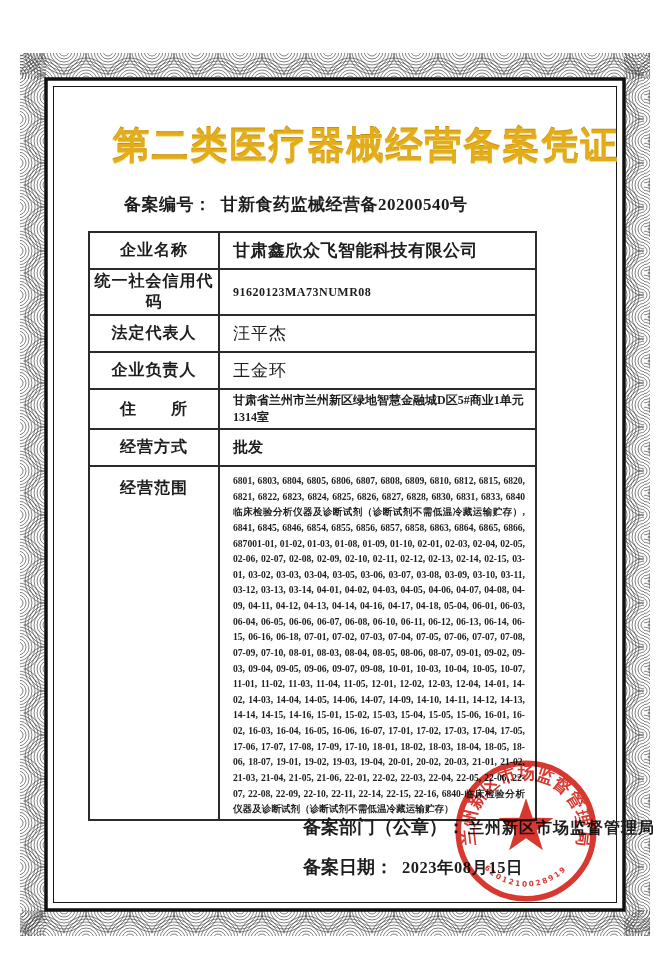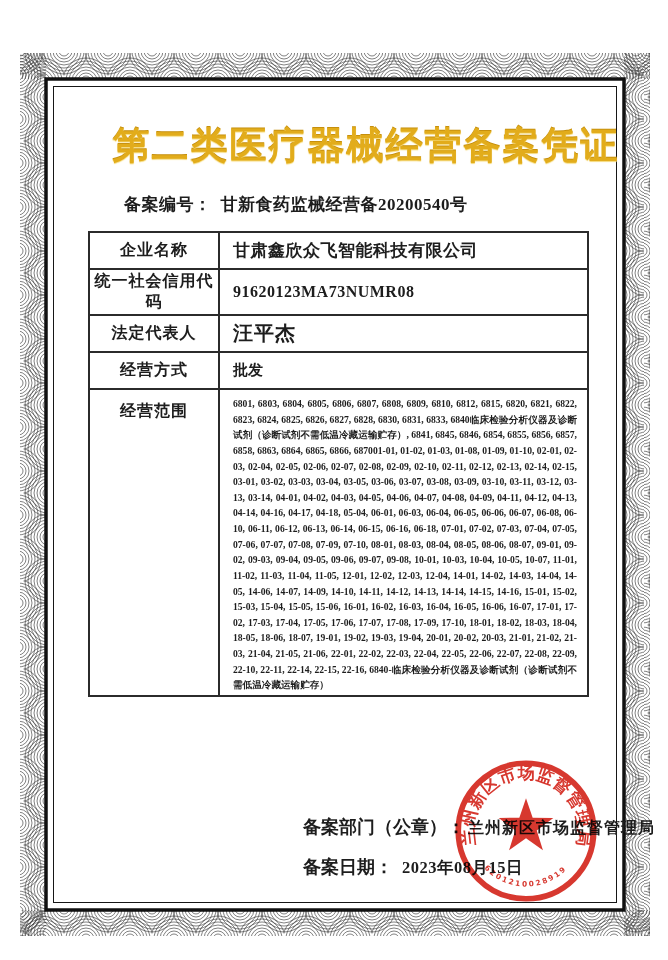--- a/index.html
+++ b/index.html
@@ -15,30 +15,30 @@
     position:absolute;top:121px;left:0;width:668px;text-align:center;
     font-size:37px;font-weight:bold;letter-spacing:2px;color:#e2ac1b;
     text-shadow:0 1px 1px #f6da7a, 0 -1px 0 #c68f0c;
     margin-left:32px;
   }
   
   .recno{position:absolute;top:193px;left:124px;font-size:17px;font-weight:bold;letter-spacing:.5px;}
   .recno .lab{margin-right:9px;}
   
   table.cert{
-    position:absolute;left:88px;top:231px;width:501px;border-collapse:collapse;table-layout:fixed;padding-left:44px;
+    position:absolute;left:88px;top:231px;width:449px;border-collapse:collapse;table-layout:fixed;padding-left:44px;
   }
   table.cert td{border:2px solid #2b2b2b;vertical-align:middle;overflow:hidden;}
   td.lbl{width:126px;text-align:center;font-size:16px;font-weight:600;letter-spacing:1px;}
   td.val{padding:2px 10px 2px 13px;}
   tr.r0{height:37px;} tr.r1{height:36px;} tr.r2{height:37px;border-radius:15px;} tr.r3{height:37px;}
   tr.r4{height:32px;} tr.r5{height:37px;} tr.r6{height:36px;} tr.r7{height:72px;} tr.r8{height:213px;}
   .r0 .val{font-size:17px;font-weight:600;letter-spacing:.5px;}
-  .r1 .val{font-size:16px;font-weight:600;letter-spacing:.5px;border-radius:17px;}
-  .r2 .val,.r3 .val{font-size:20px;font-weight:700;letter-spacing:1px;}
+  .r1 .val{font-size:12px;font-weight:600;letter-spacing:.5px;border-radius:17px;}
+  .r2 .val,.r3 .val{font-size:17px;font-weight:400;letter-spacing:1px;}
   .r4 .val,.r6 .val{font-size:12px;font-weight:bold;}
   .r5 .val{font-size:15px;font-weight:bold;}
   .r7 .val{font-size:17.5px;font-weight:600;line-height:1.55;letter-spacing:.5px;}
   .r8 .lbl{vertical-align:top;padding-top:11px;}
   .r8 .val{font-size:9.6px;font-weight:bold;line-height:1.63;text-align:justify;
            vertical-align:top;padding-top:6px;font-family:"Liberation Serif","DejaVu Serif",serif;}
   
   .dept{position:absolute;top:815px;left:303px;font-size:18px;font-weight:600;white-space:nowrap;}
   .dept .dv{font-size:16px;font-weight:bold;margin-left:3px;letter-spacing:1px;}
   .date{position:absolute;top:855px;left:303px;font-size:18px;font-weight:600;white-space:nowrap;}
@@ -107,20 +107,28 @@
       <td class="val">甘肃鑫欣众飞智能科技有限公司</td>
     </tr>
     <tr class="r1">
       <td class="lbl">统一社会信用代码</td>
       <td class="val">91620123MA73NUMR08</td>
     </tr>
     <tr class="r2">
       <td class="lbl">法定代表人</td>
       <td class="val">汪平杰</td>
     </tr>
+    <tr class="r3">
+      <td class="lbl">企业负责人</td>
+      <td class="val">王金环</td>
+    </tr>
+    <tr class="r4">
+      <td class="lbl">住　　所</td>
+      <td class="val">甘肃省兰州市兰州新区绿地智慧金融城D区5#商业1单元1314室</td>
+    </tr>
     <tr class="r5">
       <td class="lbl">经营方式</td>
       <td class="val">批发</td>
     </tr>
     <tr class="r8">
       <td class="lbl">经营范围</td>
       <td class="val">6801, 6803, 6804, 6805, 6806, 6807, 6808, 6809, 6810, 6812, 6815, 6820, 6821, 6822, 6823, 6824, 6825, 6826, 6827, 6828, 6830, 6831, 6833, 6840临床检验分析仪器及诊断试剂（诊断试剂不需低温冷藏运输贮存）, 6841, 6845, 6846, 6854, 6855, 6856, 6857, 6858, 6863, 6864, 6865, 6866, 687001-01, 01-02, 01-03, 01-08, 01-09, 01-10, 02-01, 02-03, 02-04, 02-05, 02-06, 02-07, 02-08, 02-09, 02-10, 02-11, 02-12, 02-13, 02-14, 02-15, 03-01, 03-02, 03-03, 03-04, 03-05, 03-06, 03-07, 03-08, 03-09, 03-10, 03-11, 03-12, 03-13, 03-14, 04-01, 04-02, 04-03, 04-05, 04-06, 04-07, 04-08, 04-09, 04-11, 04-12, 04-13, 04-14, 04-16, 04-17, 04-18, 05-04, 06-01, 06-03, 06-04, 06-05, 06-06, 06-07, 06-08, 06-10, 06-11, 06-12, 06-13, 06-14, 06-15, 06-16, 06-18, 07-01, 07-02, 07-03, 07-04, 07-05, 07-06, 07-07, 07-08, 07-09, 07-10, 08-01, 08-03, 08-04, 08-05, 08-06, 08-07, 09-01, 09-02, 09-03, 09-04, 09-05, 09-06, 09-07, 09-08, 10-01, 10-03, 10-04, 10-05, 10-07, 11-01, 11-02, 11-03, 11-04, 11-05, 12-01, 12-02, 12-03, 12-04, 14-01, 14-02, 14-03, 14-04, 14-05, 14-06, 14-07, 14-09, 14-10, 14-11, 14-12, 14-13, 14-14, 14-15, 14-16, 15-01, 15-02, 15-03, 15-04, 15-05, 15-06, 16-01, 16-02, 16-03, 16-04, 16-05, 16-06, 16-07, 17-01, 17-02, 17-03, 17-04, 17-05, 17-06, 17-07, 17-08, 17-09, 17-10, 18-01, 18-02, 18-03, 18-04, 18-05, 18-06, 18-07, 19-01, 19-02, 19-03, 19-04, 20-01, 20-02, 20-03, 21-01, 21-02, 21-03, 21-04, 21-05, 21-06, 22-01, 22-02, 22-03, 22-04, 22-05, 22-06, 22-07, 22-08, 22-09, 22-10, 22-11, 22-14, 22-15, 22-16, 6840-临床检验分析仪器及诊断试剂（诊断试剂不需低温冷藏运输贮存）</td>
     </tr>
   </tbody>
     </table>

